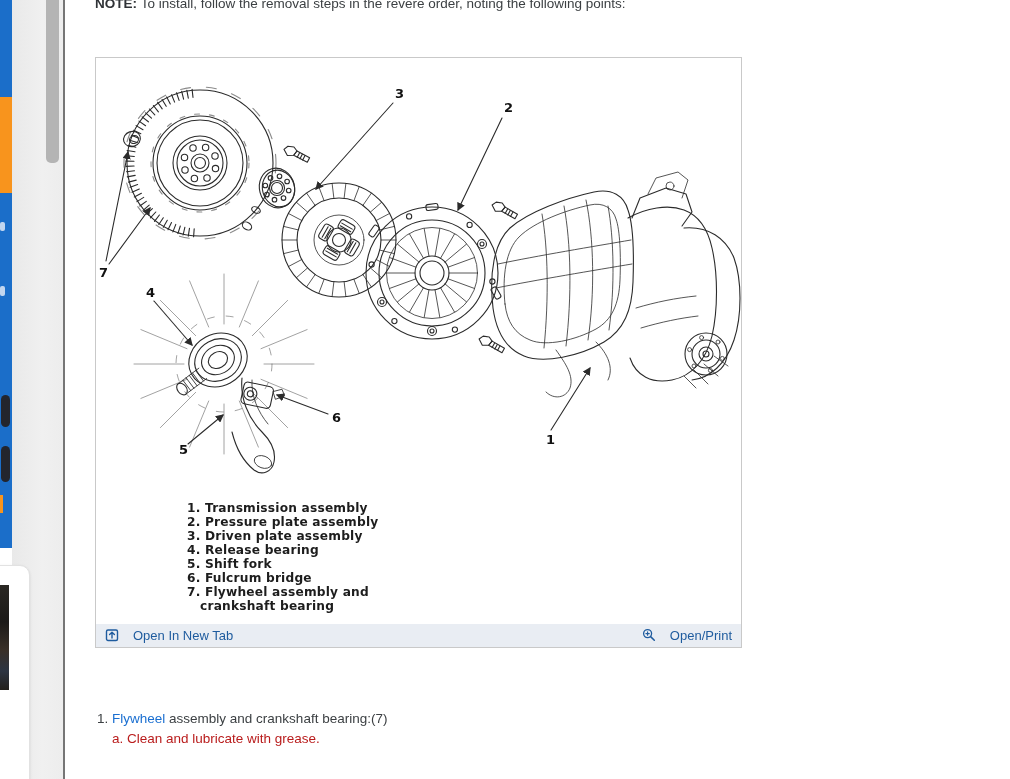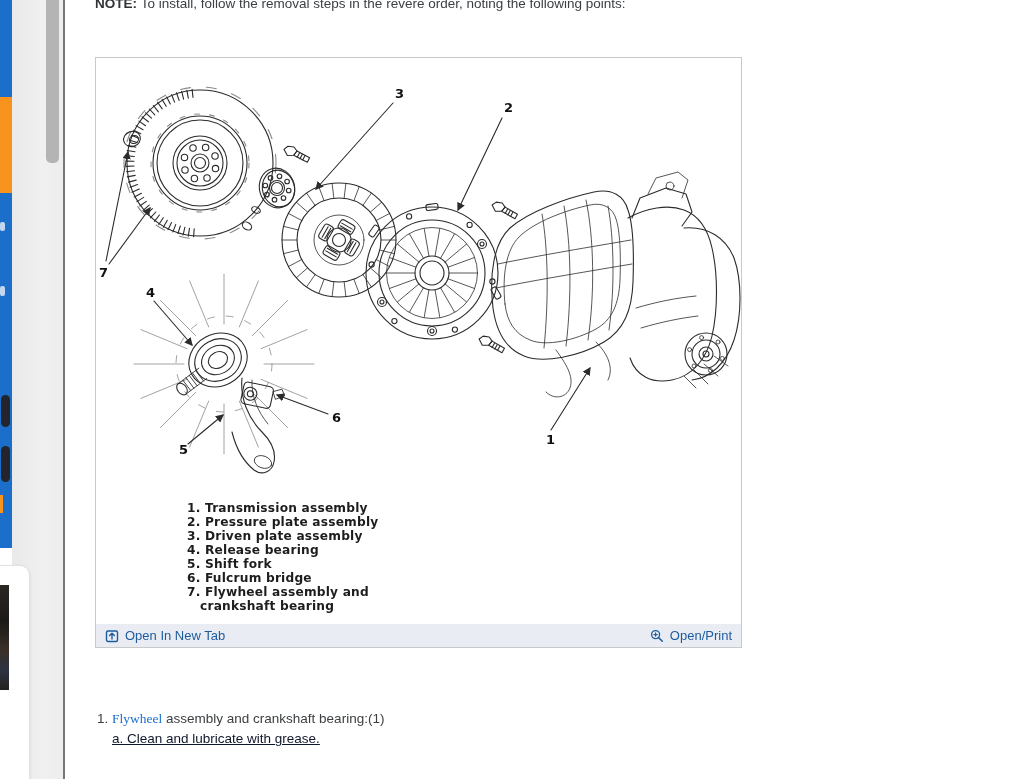--- a/index.html
+++ b/index.html
@@ -33,26 +33,26 @@
     background:linear-gradient(#2a2723,#1c1a18 35%,#3a3028 62%,#2c3442 82%,#23201c);}
   
   .note-line{position:absolute;left:95px;top:-5px;font-size:13.5px;line-height:17px;color:#3c4043;white-space:nowrap;}
   .note-line b{color:#303337;}
   
   .figure-box{position:absolute;left:95px;top:57px;width:645px;height:589px;
     border:1px solid #c9c9c9;background:#fff;}
   .figure-box svg{position:absolute;left:0;top:0;}
   .figure-footer{position:absolute;left:0;right:0;bottom:0;height:23px;background:#e9edf3;
     display:flex;justify-content:space-between;align-items:center;padding:0 9px;box-sizing:border-box;}
-  .fig-link{display:flex;align-items:flex-end;gap:6px;color:#1e5b9e;font-size:13px;cursor:pointer;text-decoration:none;}
+  .fig-link{display:flex;align-items:flex-start;gap:14px;color:#1e5b9e;font-size:13px;cursor:pointer;text-decoration:none;}
   .fig-link svg{position:static;}
   
   .step-line{position:absolute;left:97px;top:711px;font-size:13.5px;color:#3c4043;white-space:nowrap;}
-  .step-line .lnk{color:#1a6fd1;cursor:pointer;text-decoration:none;font-family:Liberation Serif, serif;}
-  .substep-line{position:absolute;left:112px;top:731px;font-size:13.5px;color:#0f172a;white-space:nowrap;text-decoration:underline;}
+  .step-line .lnk{color:#1a6fd1;cursor:pointer;text-decoration:none;}
+  .substep-line{position:absolute;left:112px;top:731px;font-size:13.5px;color:#b91c1c;white-space:nowrap;}
   
   .art{stroke:#2b2b2b;fill:none;stroke-width:1.1;stroke-linecap:round;stroke-linejoin:round;}
   .art text{stroke:none;fill:#111;font-family:"DejaVu Sans",sans-serif;font-weight:bold;font-size:13px;}
   .parts text{stroke:none;fill:#1d1d1d;font-family:"DejaVu Sans",sans-serif;font-weight:600;
     font-size:12.2px;letter-spacing:.2px;}
   .thin{stroke-width:.8;}
   .faint{opacity:.55;}
 </style>
 </head>
 <body>
@@ -395,14 +395,14 @@
       <svg width="14" height="14" viewBox="0 0 14 14">
         <circle cx="5.6" cy="5.6" r="4" fill="none" stroke="#1e5b9e" stroke-width="1.3"></circle>
         <path d="M8.6,8.6 L12.3,12.3" stroke="#1e5b9e" stroke-width="1.5" stroke-linecap="round"></path>
         <path d="M5.6,3.9 V7.3 M3.9,5.6 H7.3" stroke="#1e5b9e" stroke-width="1.1" stroke-linecap="round"></path>
       </svg>
       <span>Open/Print</span>
     </a>
   </div>
 </div>
 
-<div class="step-line"><span>1.</span>&nbsp;<a class="lnk">Flywheel</a><span> assembly and crankshaft bearing:(1)</span></div>
+<div class="step-line"><span>1.</span>&nbsp;<a class="lnk">Flywheel</a><span> assembly and crankshaft bearing:(7)</span></div>
 <div class="substep-line">a. Clean and lubricate with grease.</div>
 
 </body></html>

